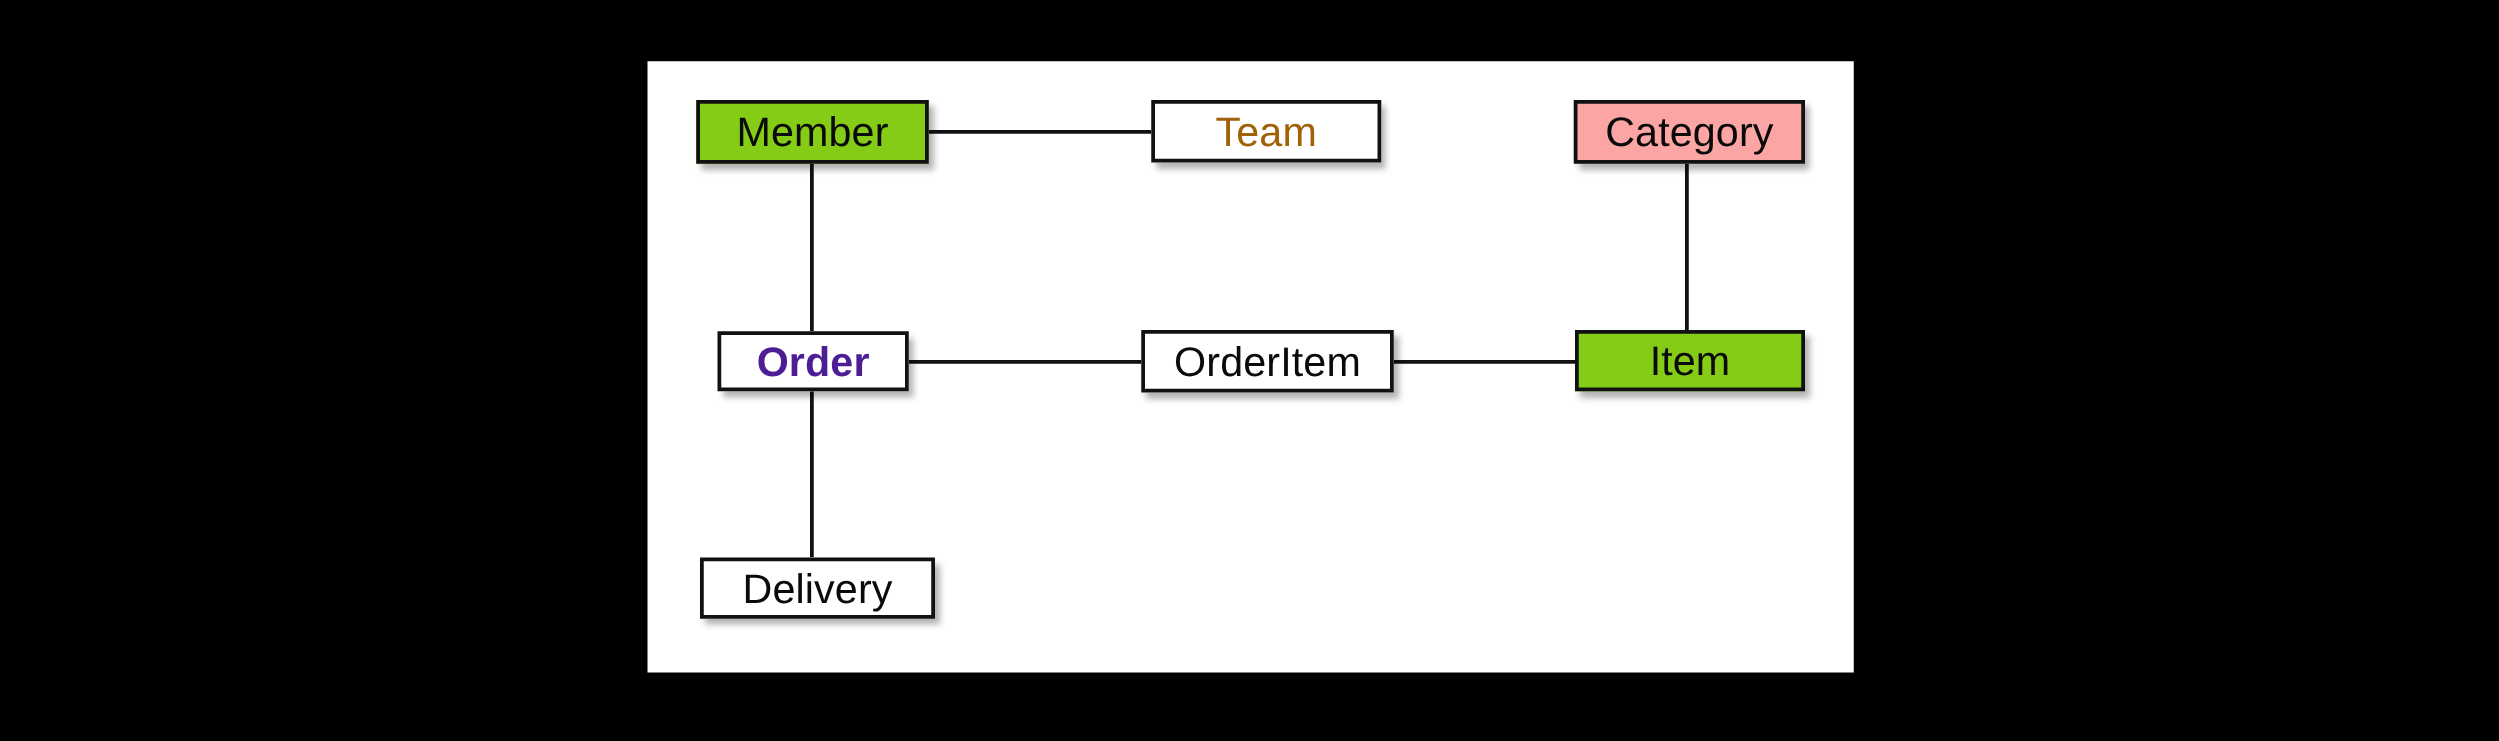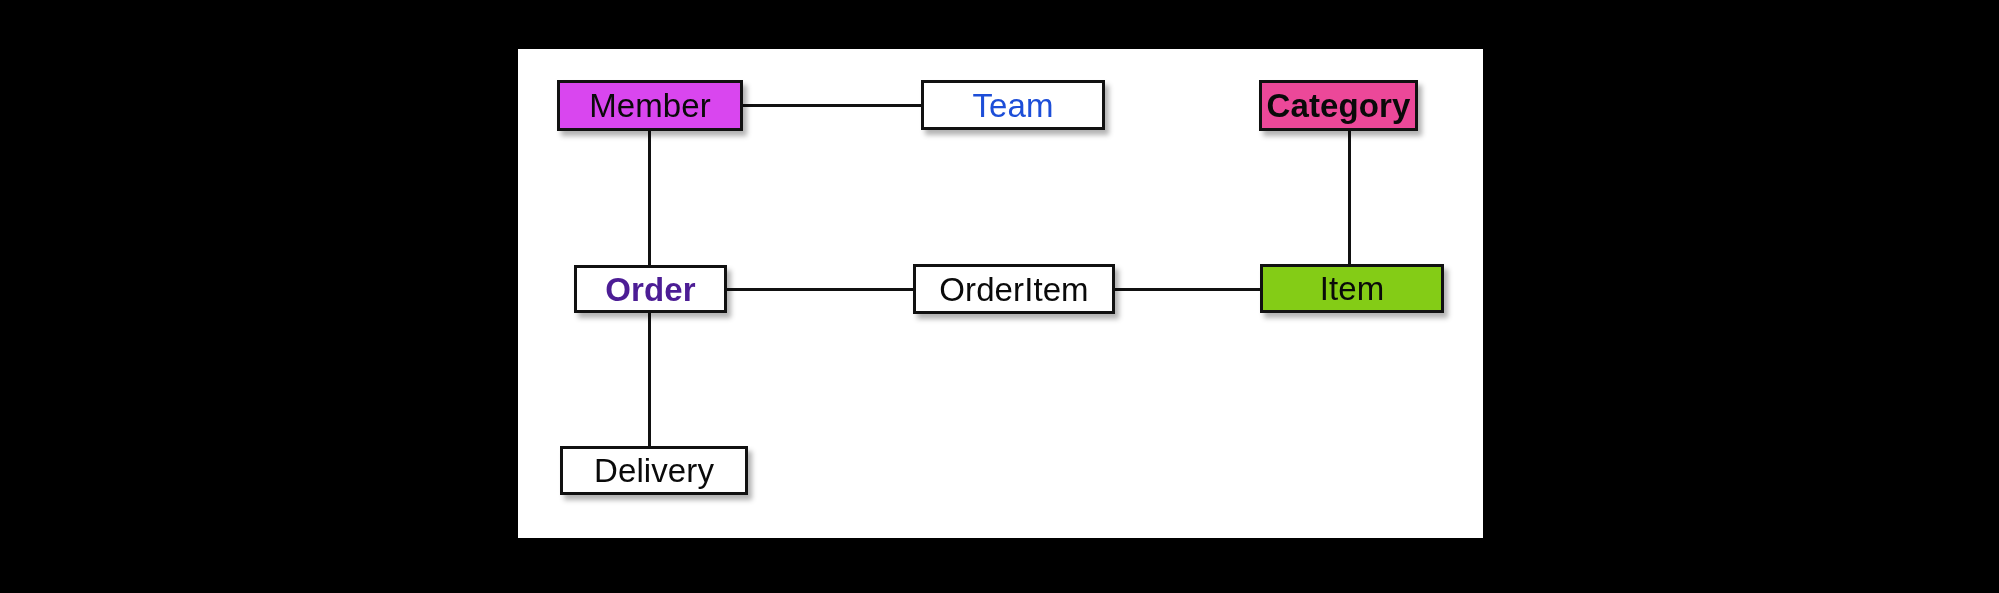--- a/index.html
+++ b/index.html
@@ -81,27 +81,27 @@
 
 <div id="screen" style="background: rgb(0, 0, 0);">
   <div id="canvas" style="background: rgb(255, 255, 255);">
     <div id="diagram">
         <div class="connector h" style="left: 225px; top: 55px; background: rgb(17, 17, 17); width: 178px;"></div>
         <div class="connector v" style="left: 130px; top: 82px; background: rgb(17, 17, 17); height: 134px;"></div>
         <div class="connector h" style="left: 209px; top: 239px; background: rgb(17, 17, 17); width: 186px;"></div>
         <div class="connector h" style="left: 597px; top: 239px; background: rgb(17, 17, 17); width: 145px;"></div>
         <div class="connector v" style="left: 830px; top: 82px; background: rgb(17, 17, 17); height: 133px;"></div>
         <div class="connector v" style="left: 130px; top: 264px; background: rgb(17, 17, 17); height: 133px;"></div>
-        <div class="entity-box" style="left: 39px; top: 31px; width: 186px; height: 51px; background: #d946ef; border-color: rgb(17, 17, 17);">
+        <div class="entity-box" style="left: 39px; top: 31px; width: 186px; height: 51px; background: #84cc16; border-color: rgb(17, 17, 17);">
           <span class="entity-label" style="color: rgb(10, 10, 10);">Member</span>
         </div>
         <div class="entity-box" style="left: 403px; top: 31px; width: 184px; height: 50px; background: rgb(255, 255, 255); border-color: rgb(17, 17, 17);">
-          <span class="entity-label" style="color: #1d4ed8;">Team</span>
+          <span class="entity-label" style="color: #a16207;">Team</span>
         </div>
-        <div class="entity-box" style="left: 741px; top: 31px; width: 159px; height: 51px; background: #ec4899; border-color: rgb(17, 17, 17); font-weight: bold;">
+        <div class="entity-box" style="left: 741px; top: 31px; width: 185px; height: 51px; background: #fca5a5; border-color: rgb(17, 17, 17);">
           <span class="entity-label" style="color: rgb(10, 10, 10);">Category</span>
         </div>
         <div class="entity-box" style="left: 56px; top: 216px; width: 153px; height: 48px; background: rgb(255, 255, 255); border-color: rgb(17, 17, 17);">
           <span class="entity-label" style="color: #4c1d95; font-weight: bold;">Order</span>
         </div>
         <div class="entity-box" style="left: 395px; top: 215px; width: 202px; height: 50px; background: rgb(255, 255, 255); border-color: rgb(17, 17, 17);">
           <span class="entity-label" style="color: rgb(10, 10, 10);">OrderItem</span>
         </div>
         <div class="entity-box" style="left: 742px; top: 215px; width: 184px; height: 49px; background: #84cc16; border-color: rgb(17, 17, 17);">
           <span class="entity-label" style="color: rgb(10, 10, 10);">Item</span>

